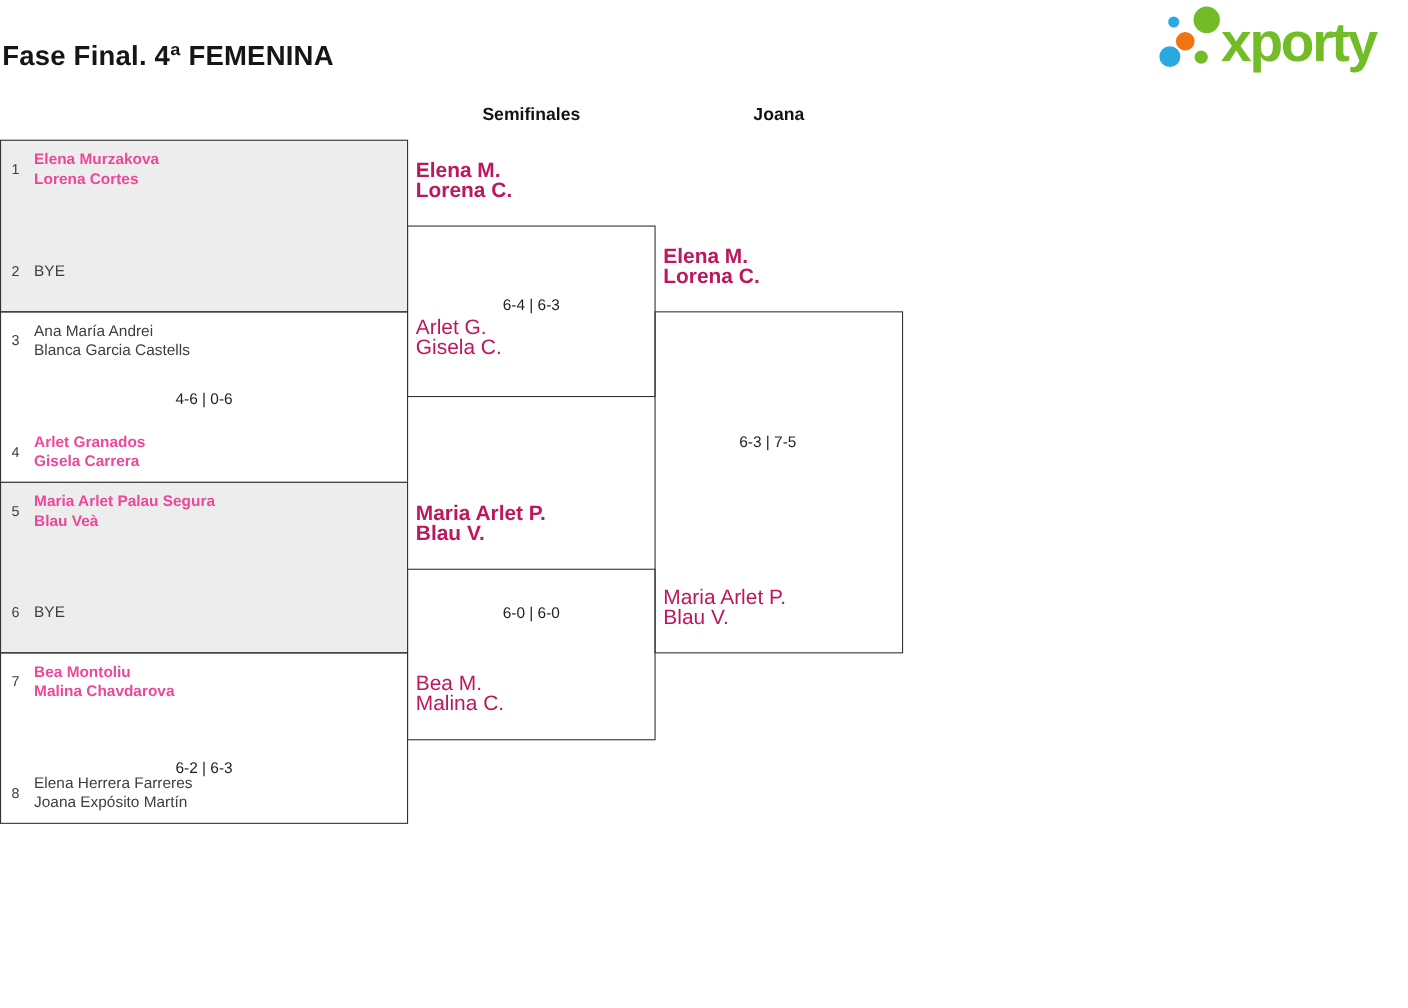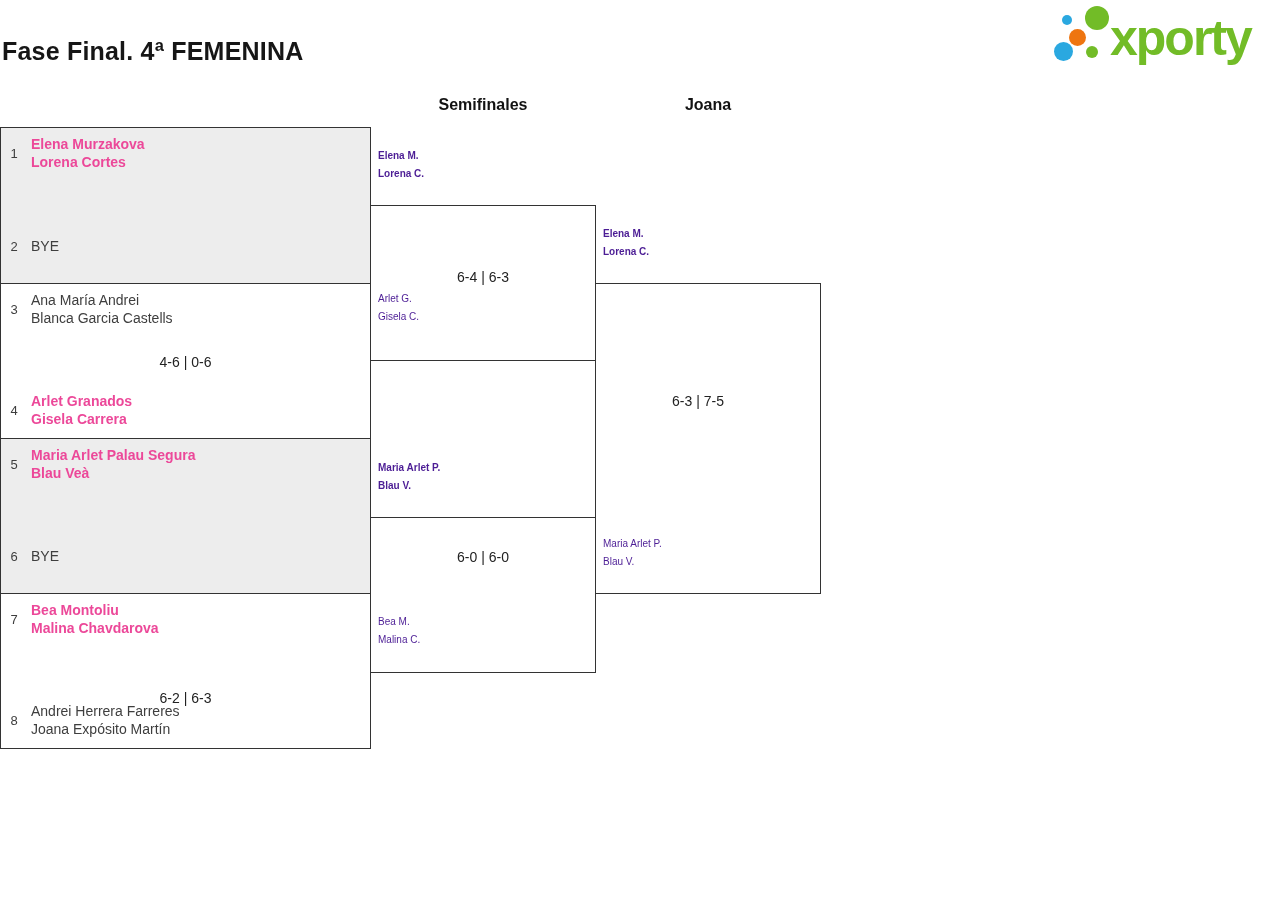--- a/index.html
+++ b/index.html
@@ -48,21 +48,21 @@
   .seed { flex:none; width:16px; text-align:center; font-size:13px; color:#3e3e3e; }
   .names { font-size:14px; line-height:18px; color:#3e3e3e; }
   .winner { font-weight:700; color:#ec4899; }
   .nl { display:block; }
   .q-m1-top { top:135px; } .q-m1-bot { top:237px; }
   .q-m2-top { top:291px; } .q-m2-bot { top:392px; }
   .q-m3-top { top:446px; } .q-m3-bot { top:547px; }
   .q-m4-top { top:601px; } .q-m4-bot { top:702px; }
 
   
-  .lab { position:absolute; font-size:10px; line-height:18px; color:#4c1d95; }
+  .lab { position:absolute; font-size:19px; line-height:18px; color:#be185d; }
   .lab-sf { left:378px; }
   .lab-f  { left:603px; }
   .s-m1-top { top:147px; } .s-m1-bot { top:290px; }
   .s-m2-top { top:459px; } .s-m2-bot { top:613px; }
   .f-top    { top:225px; } .f-bot    { top:535px; }
 
   
   .score { position:absolute; font-size:14px; color:#222; text-align:center; }
   .sc-q2 { left:0;     width:371px; top:354px; }
   .sc-q4 { left:0;     width:371px; top:666px;margin-top:24px; }
@@ -146,21 +146,21 @@
     <span class="seed">7</span>
     <span class="names winner">
       <span class="nl">Bea Montoliu</span>
       <span class="nl">Malina Chavdarova</span>
     </span>
   </div>
   <div class="score sc-q4">6-2 | 6-3</div>
   <div class="slot q-m4-bot">
     <span class="seed">8</span>
     <span class="names">
-      <span class="nl">Andrei Herrera Farreres</span>
+      <span class="nl">Elena Herrera Farreres</span>
       <span class="nl">Joana Expósito Martín</span>
     </span>
   </div>
 
   <div class="lab lab-sf s-m1-top winner">
     <span class="nl">Elena M.</span>
     <span class="nl">Lorena C.</span>
   </div>
   <div class="score sc-s1">6-4 | 6-3</div>
   <div class="lab lab-sf s-m1-bot">

